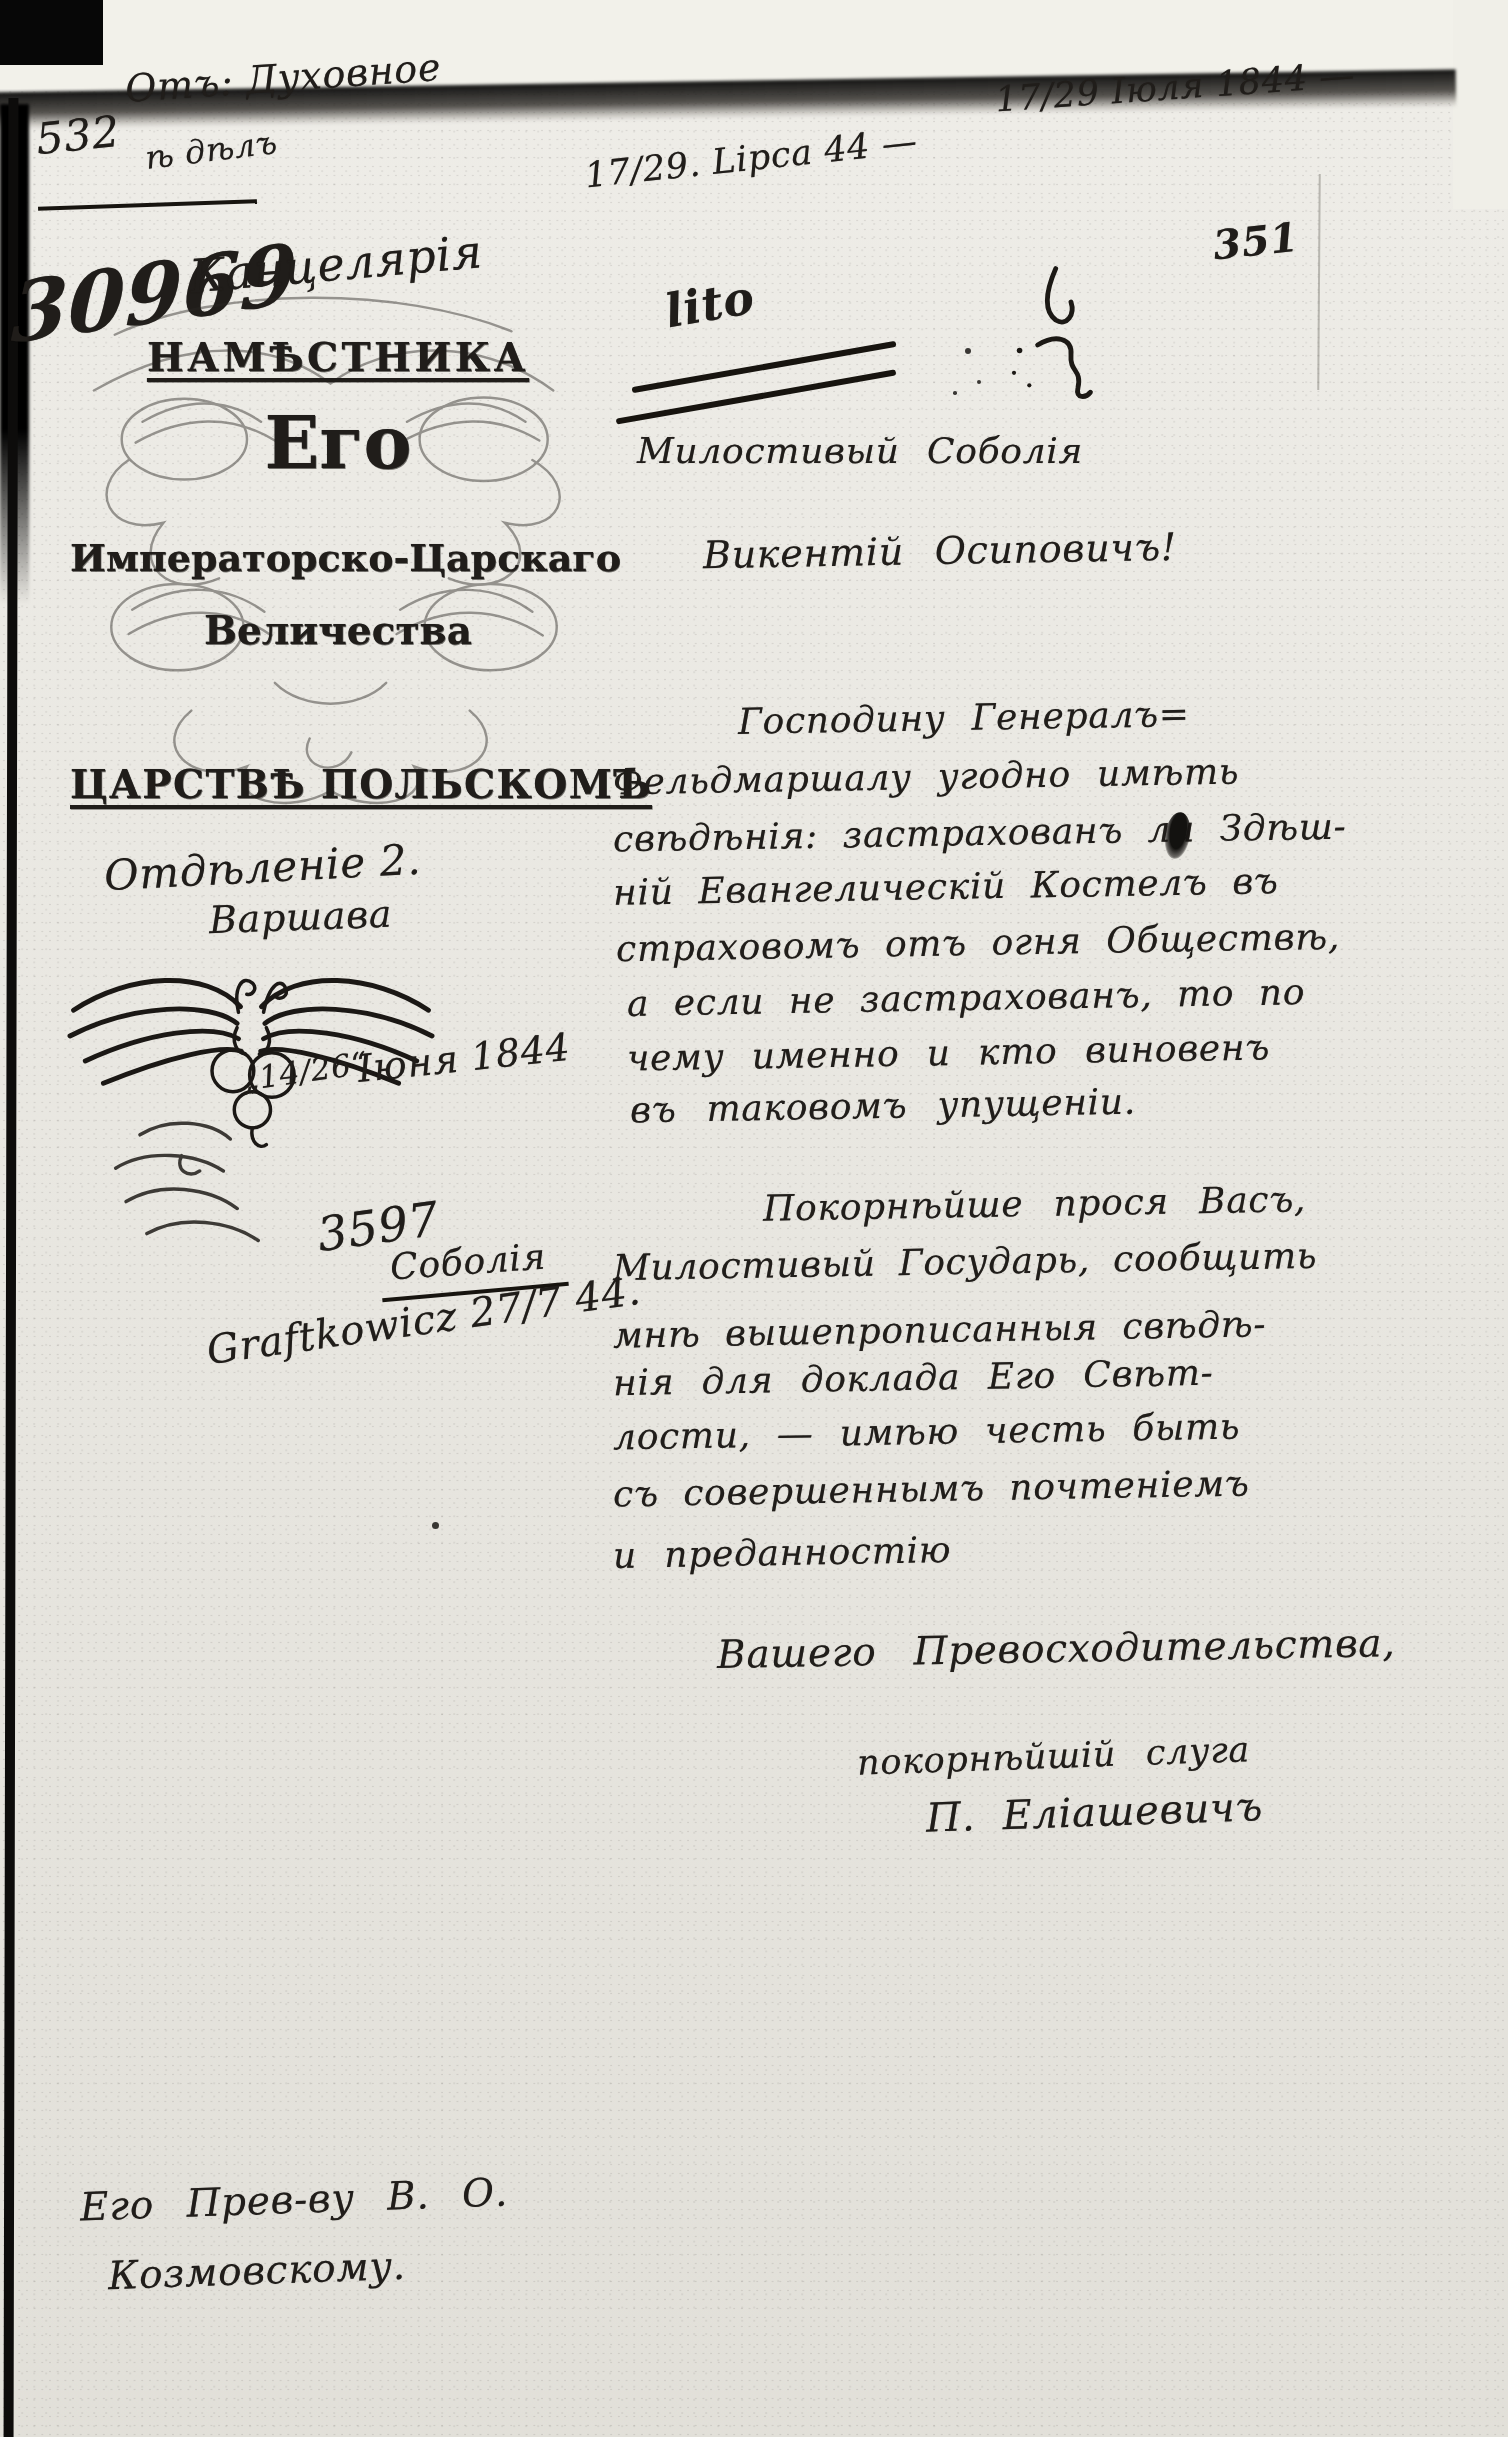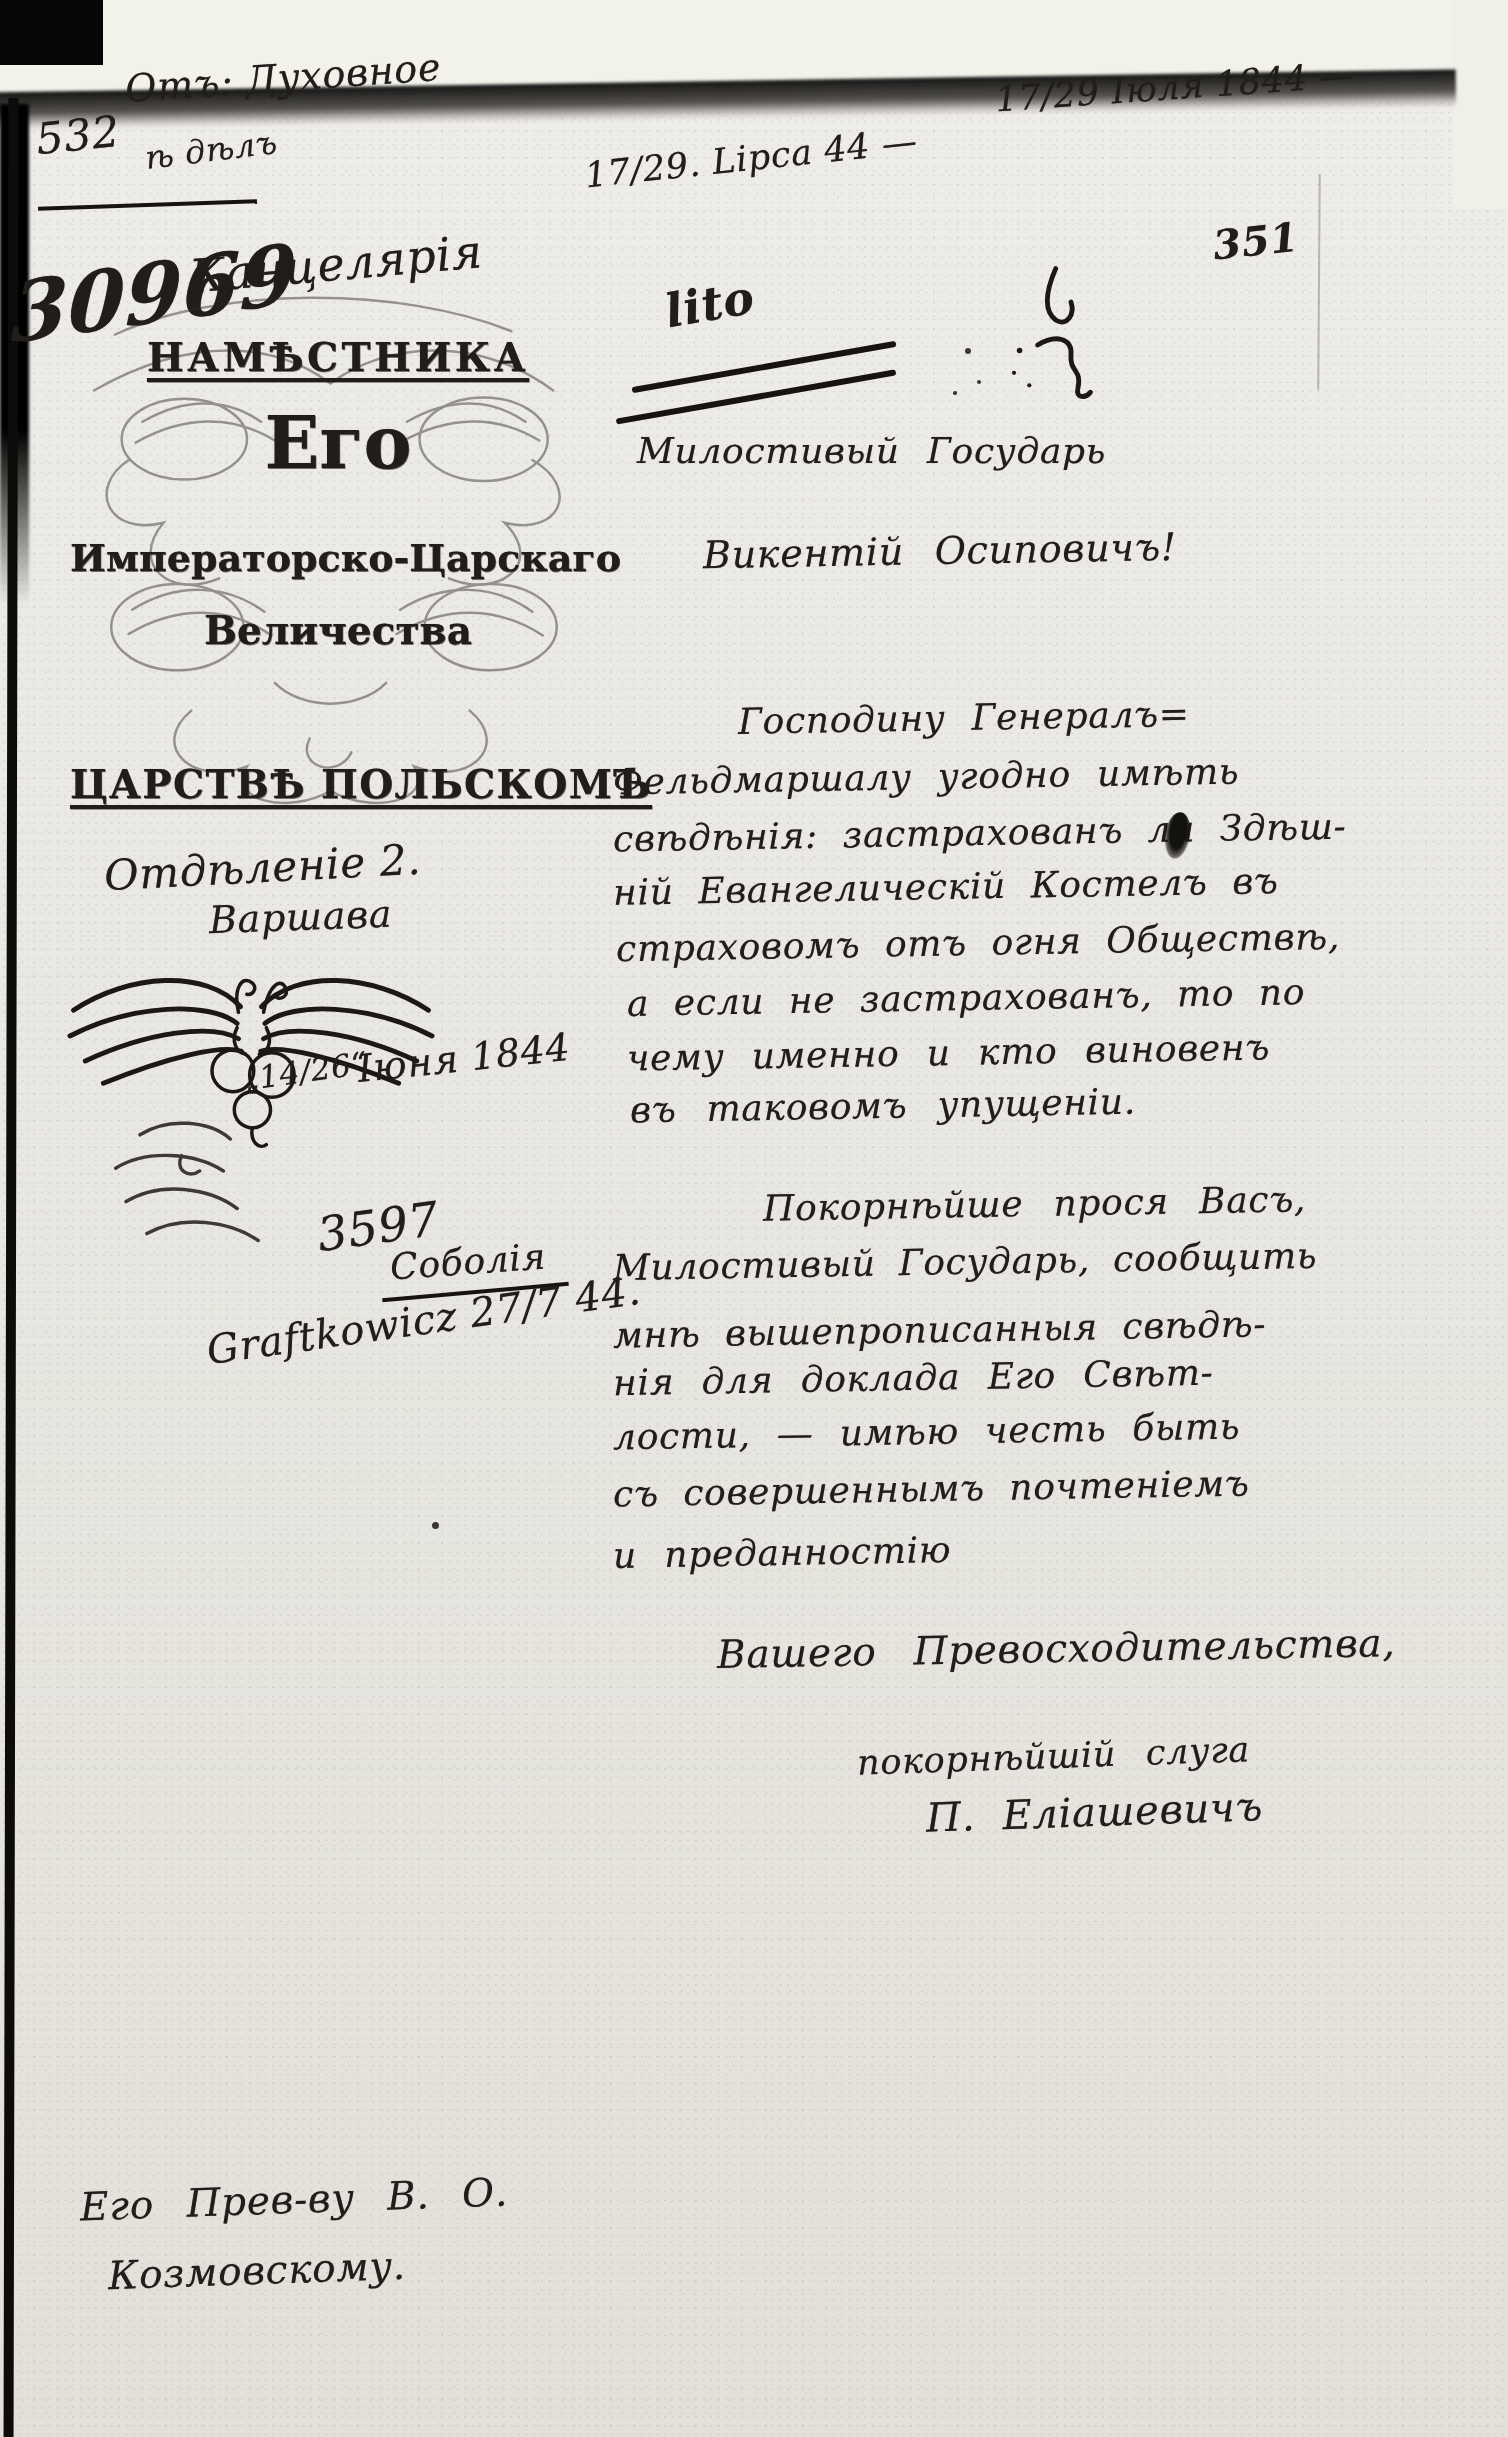--- a/index.html
+++ b/index.html
@@ -159,21 +159,21 @@
     </g>
   </svg>
 
   <div class="abs hw" style="left:317px;top:1199px;font-size:47px;transform:rotate(-8deg);">3597</div>
 
   <div class="abs hw" style="left:390px;top:1241px;font-size:36px;transform:rotate(-4deg);">Соболія</div>
   <div class="abs stroke" style="left:382px;top:1290px;width:187px;height:4.2px;transform:rotate(-5deg);"></div>
 
   <div class="abs hw" style="left:205px;top:1297px;font-size:40px;transform:rotate(-8deg);">Graftkowicz 27/7 44.</div>
 
-  <div class="abs hw" style="left:637px;top:430px;font-size:36px;word-spacing:15.3px;">Милостивый Государь</div>
+  <div class="abs hw" style="left:637px;top:430px;font-size:36px;word-spacing:15.3px;">Милостивый Соболія</div>
   <div class="abs hw" style="left:703px;top:529px;font-size:38px;word-spacing:18px;transform:rotate(-1deg);">Викентій Осиповичъ!</div>
 
   <div class="abs hw" style="left:738px;top:697px;font-size:36px;word-spacing:14px;transform:rotate(-1deg);">Господину Генералъ=</div>
   <div class="abs hw" style="left:613px;top:756px;font-size:36px;word-spacing:14px;transform:rotate(-1deg);">Фельдмаршалу угодно имѣть</div>
   <div class="abs hw" style="left:613px;top:812px;font-size:36px;word-spacing:12.5px;transform:rotate(-1deg);">свѣдѣнія: застрахованъ ли Здѣш-</div>
   <div class="abs hw" style="left:613px;top:866px;font-size:36px;word-spacing:12.5px;transform:rotate(-1deg);">ній Евангелическій Костелъ въ</div>
   <div class="abs hw" style="left:616px;top:922px;font-size:36px;word-spacing:12.5px;transform:rotate(-1deg);">страховомъ отъ огня Обществѣ,</div>
   <div class="abs hw" style="left:627px;top:977px;font-size:36px;word-spacing:12.5px;transform:rotate(-1deg);">а если не застрахованъ, то по</div>
   <div class="abs hw" style="left:627px;top:1032px;font-size:36px;word-spacing:15.3px;transform:rotate(-1deg);">чему именно и кто виновенъ</div>
   <div class="abs hw" style="left:630px;top:1085px;font-size:36px;word-spacing:18px;transform:rotate(-1deg);">въ таковомъ упущеніи.</div>

